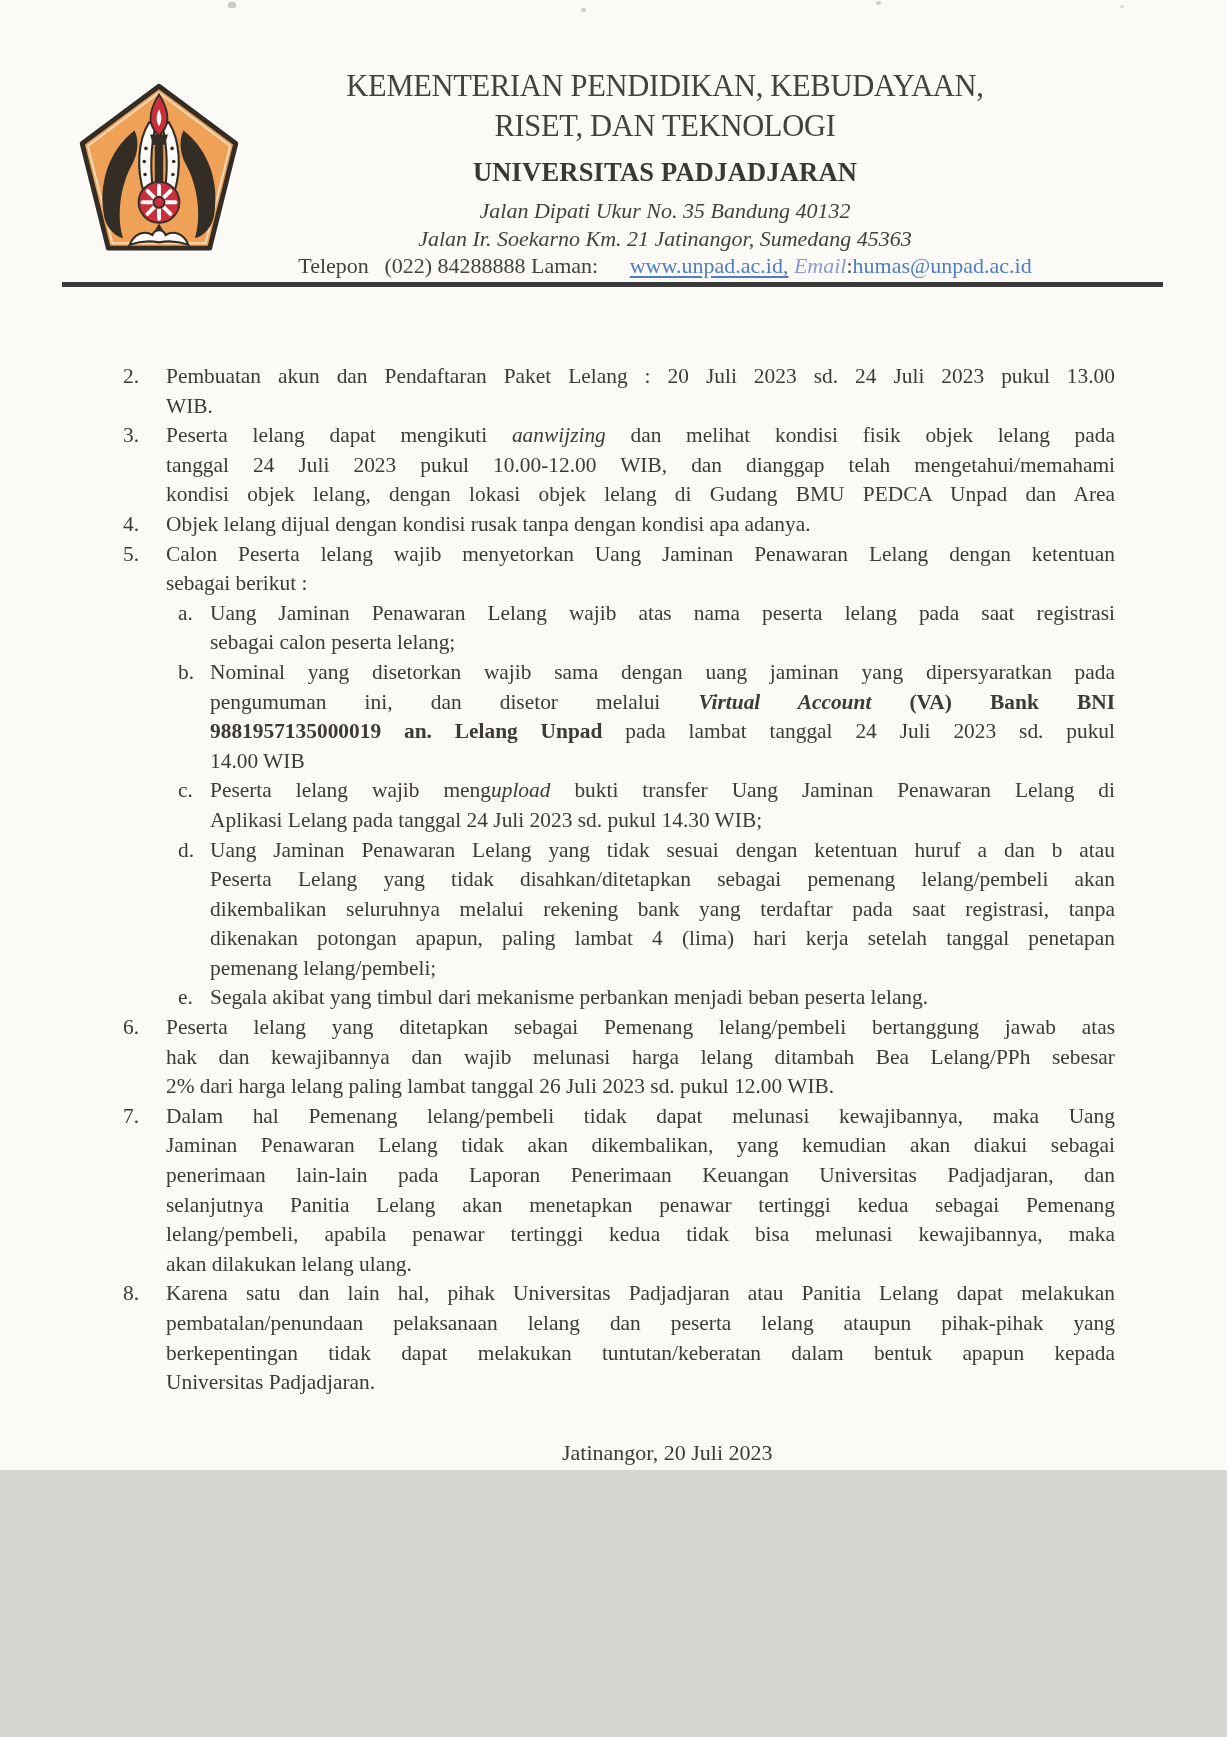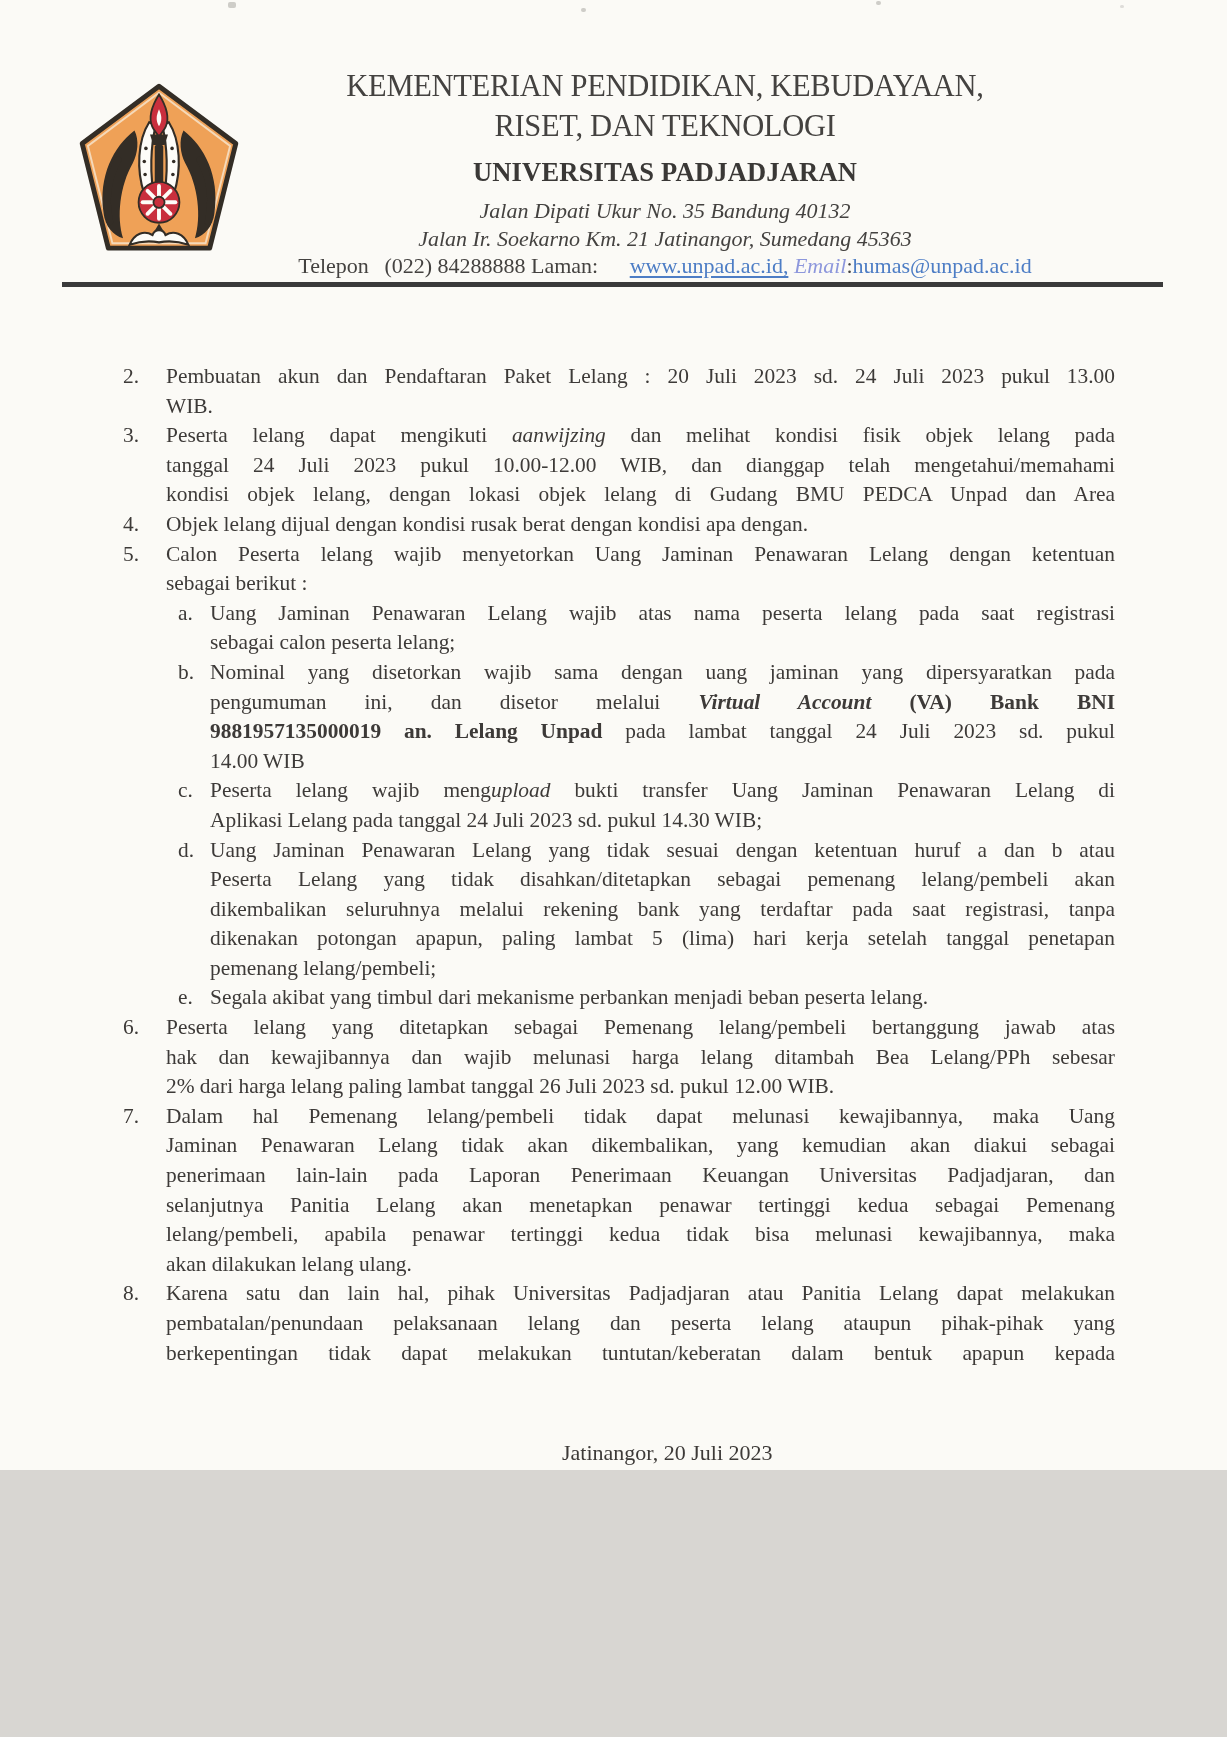--- a/index.html
+++ b/index.html
@@ -142,21 +142,21 @@
         <div class="marker">3.</div>
         <div class="content">
           <div class="line just"><span>Peserta lelang dapat mengikuti </span><span class="i">aanwijzing</span><span> dan melihat kondisi fisik objek lelang pada</span></div>
           <div class="line just"><span>tanggal 24 Juli 2023 pukul 10.00-12.00 WIB, dan dianggap telah mengetahui/memahami</span></div>
           <div class="line just"><span>kondisi objek lelang, dengan lokasi objek lelang di Gudang BMU PEDCA Unpad dan Area</span></div>
         </div>
       </div>
       <div class="item level1">
         <div class="marker">4.</div>
         <div class="content">
-          <div class="line"><span>Objek lelang dijual dengan kondisi rusak berat dengan kondisi apa dengan.</span></div>
+          <div class="line"><span>Objek lelang dijual dengan kondisi rusak tanpa dengan kondisi apa adanya.</span></div>
         </div>
       </div>
       <div class="item level1">
         <div class="marker">5.</div>
         <div class="content">
           <div class="line just"><span>Calon Peserta lelang wajib menyetorkan Uang Jaminan Penawaran Lelang dengan ketentuan</span></div>
           <div class="line"><span>sebagai berikut :</span></div>
         </div>
       </div>
       <div class="item level2">
@@ -181,21 +181,21 @@
           <div class="line just"><span>Peserta lelang wajib meng</span><span class="i">upload</span><span> bukti transfer Uang Jaminan Penawaran Lelang di</span></div>
           <div class="line"><span>Aplikasi Lelang pada tanggal 24 Juli 2023 sd. pukul 14.30 WIB;</span></div>
         </div>
       </div>
       <div class="item level2">
         <div class="marker">d.</div>
         <div class="content">
           <div class="line just"><span>Uang Jaminan Penawaran Lelang yang tidak sesuai dengan ketentuan huruf a dan b atau</span></div>
           <div class="line just"><span>Peserta Lelang yang tidak disahkan/ditetapkan sebagai pemenang lelang/pembeli akan</span></div>
           <div class="line just"><span>dikembalikan seluruhnya melalui rekening bank yang terdaftar pada saat registrasi, tanpa</span></div>
-          <div class="line just"><span>dikenakan potongan apapun, paling lambat 5 (lima) hari kerja setelah tanggal penetapan</span></div>
+          <div class="line just"><span>dikenakan potongan apapun, paling lambat 4 (lima) hari kerja setelah tanggal penetapan</span></div>
           <div class="line"><span>pemenang lelang/pembeli;</span></div>
         </div>
       </div>
       <div class="item level2">
         <div class="marker">e.</div>
         <div class="content">
           <div class="line"><span>Segala akibat yang timbul dari mekanisme perbankan menjadi beban peserta lelang.</span></div>
         </div>
       </div>
       <div class="item level1">
@@ -216,20 +216,21 @@
           <div class="line just"><span>lelang/pembeli, apabila penawar tertinggi kedua tidak bisa melunasi kewajibannya, maka</span></div>
           <div class="line"><span>akan dilakukan lelang ulang.</span></div>
         </div>
       </div>
       <div class="item level1">
         <div class="marker">8.</div>
         <div class="content">
           <div class="line just"><span>Karena satu dan lain hal, pihak Universitas Padjadjaran atau Panitia Lelang dapat melakukan</span></div>
           <div class="line just"><span>pembatalan/penundaan pelaksanaan lelang dan peserta lelang ataupun pihak-pihak yang</span></div>
           <div class="line just"><span>berkepentingan tidak dapat melakukan tuntutan/keberatan dalam bentuk apapun kepada</span></div>
+          <div class="line"><span>Universitas Padjadjaran.</span></div>
         </div>
       </div>
     </div>
 
   <div class="closing-line place-date">Jatinangor, 20 Juli 2023</div>
   <div class="closing-line role">Wakil Rektor Bidang Sumber Daya dan Keuangan,</div>
   <div class="closing-line sig-name">Ida Nurlinda</div>
   <div class="closing-line sig-nip">NIP. 196207281987012001</div>
 
   <svg class="stamp" viewBox="0 0 200 197" aria-hidden="true">

